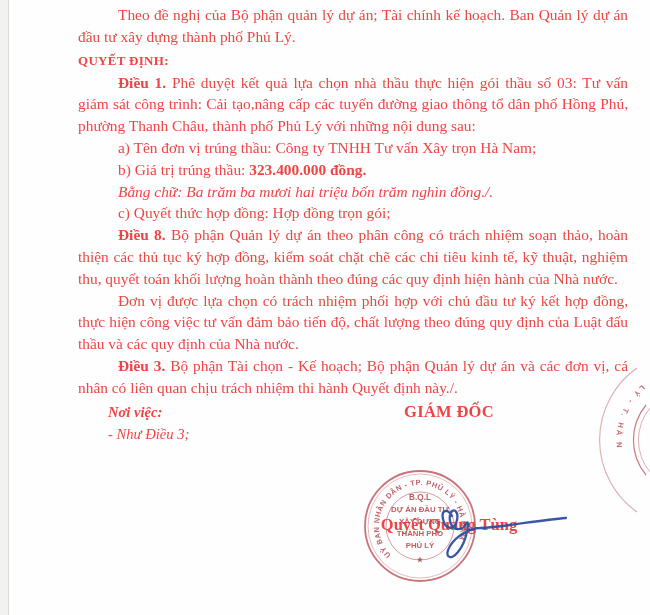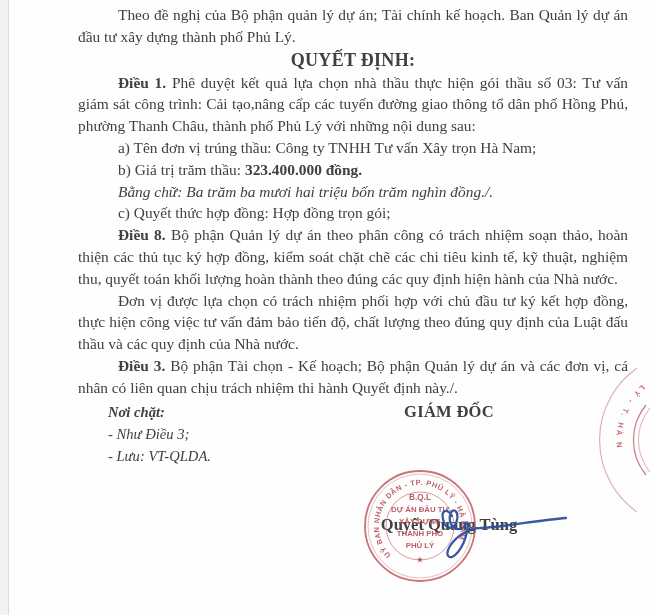--- a/index.html
+++ b/index.html
@@ -1,32 +1,32 @@
 <!DOCTYPE html>
 <html><head>
 <meta charset="utf-8">
 <style>
   html,body {margin:0; padding:0; background:#ffffff;}
   .page {
     position:relative; width:650px; height:615px; background:#fefefe;
-    overflow:hidden; font-family:"Liberation Serif", serif; color:#404040;
+    overflow:hidden; font-family:"Liberation Serif", serif; color:#ef4444;
   }
   .scan-strip {
     position:absolute; left:0; top:0; width:8px; height:100%;
     background:#f2f2f1; border-right:1px solid #dcdcda;
   }
   .content {
     position:absolute; left:0; top:0; width:650px; box-sizing:border-box;
     padding:4px 22px 0 78px; font-size:15.4px; line-height:21.8px;
     text-align:justify;
   }
   p {margin:0;}
   .indent {text-indent:40px;}
   .heading {
-    text-align:center; font-weight:bold; font-size:18px; line-height:21px;
+    text-align:left; font-weight:bold; font-size:13px; line-height:21px;
     margin:2px 0 1px; text-indent:0; letter-spacing:.3px;
   }
   .italic {font-style:italic;}
   b.lead {font-weight:bold;}
   .footer {position:relative; height:150px; margin-top:2px;}
   .recipients {
     position:absolute; left:30px; top:0; font-style:italic;
     font-size:14.6px; line-height:22px; text-align:left;
   }
   .rec-title {font-weight:bold;}
@@ -50,35 +50,34 @@
   <div class="scan-strip"></div>
 
   <div class="content">
     <p class="indent">Theo đề nghị của Bộ phận quản lý dự án; Tài chính kế hoạch. Ban Quản lý dự án đầu tư xây dựng thành phố Phủ Lý.</p>
 
     <p class="heading">QUYẾT ĐỊNH:</p>
 
     <p class="indent"><b class="lead">Điều 1.</b><span> Phê duyệt kết quả lựa chọn nhà thầu thực hiện gói thầu số 03: Tư vấn giám sát công trình: Cải tạo,nâng cấp các tuyến đường giao thông tổ dân phố Hồng Phú, phường Thanh Châu, thành phố Phủ Lý với những nội dung sau:</span></p>
 
     <p class="indent">a) Tên đơn vị trúng thầu: Công ty TNHH Tư vấn Xây trọn Hà Nam;</p>
-    <p class="indent"><span>b) Giá trị trăm thầu: </span><b>323.400.000 đồng.</b></p>
+    <p class="indent"><span>b) Giá trị trúng thầu: </span><b>323.400.000 đồng.</b></p>
     <p class="indent italic">Bằng chữ: Ba trăm ba mươi hai triệu bốn trăm nghìn đồng./.</p>
     <p class="indent">c) Quyết thức hợp đồng: Hợp đồng trọn gói;</p>
 
     <p class="indent"><b class="lead">Điều 8.</b><span> Bộ phận Quản lý dự án theo phân công có trách nhiệm soạn thảo, hoàn thiện các thủ tục ký hợp đồng, kiểm soát chặt chẽ các chi tiêu kinh tế, kỹ thuật, nghiệm thu, quyết toán khối lượng hoàn thành theo đúng các quy định hiện hành của Nhà nước.</span></p>
 
     <p class="indent">Đơn vị được lựa chọn có trách nhiệm phối hợp với chủ đầu tư ký kết hợp đồng, thực hiện công việc tư vấn đảm bảo tiến độ, chất lượng theo đúng quy định của Luật đấu thầu và các quy định của Nhà nước.</p>
 
     <p class="indent"><b class="lead">Điều 3.</b><span> Bộ phận Tài chọn - Kế hoạch; Bộ phận Quản lý dự án và các đơn vị, cá nhân có liên quan chịu trách nhiệm thi hành Quyết định này./.</span></p>
 
     <div class="footer">
       <div class="recipients">
-        <p class="rec-title">Nơi chặt:</p>
+        <p class="rec-title">Nơi việc:</p>
         <p>- Như Điều 3;</p>
-        <p>- Lưu: VT-QLDA.</p>
       </div>
       <div class="sign-block">
         <p class="sign-title">GIÁM ĐỐC</p>
         <p class="sign-name">Quyết Quang Tùng</p>
       </div>
     </div>
   </div>
 
   <svg class="stamp" width="118" height="118" viewBox="0 0 118 118">
     <circle cx="57" cy="57" r="55" fill="none" stroke="#b5454e" stroke-width="1.8" opacity="0.75"></circle>

